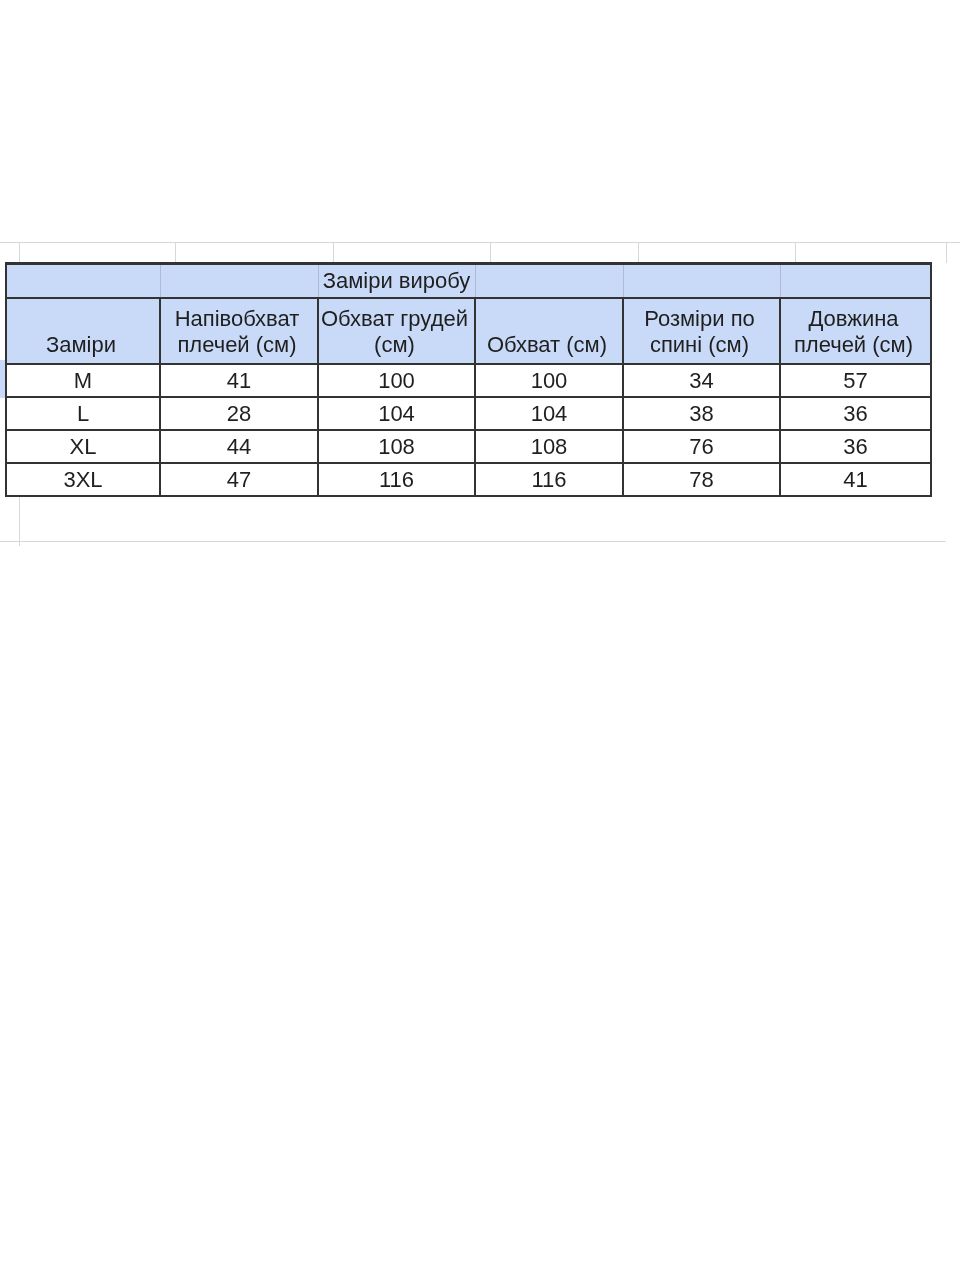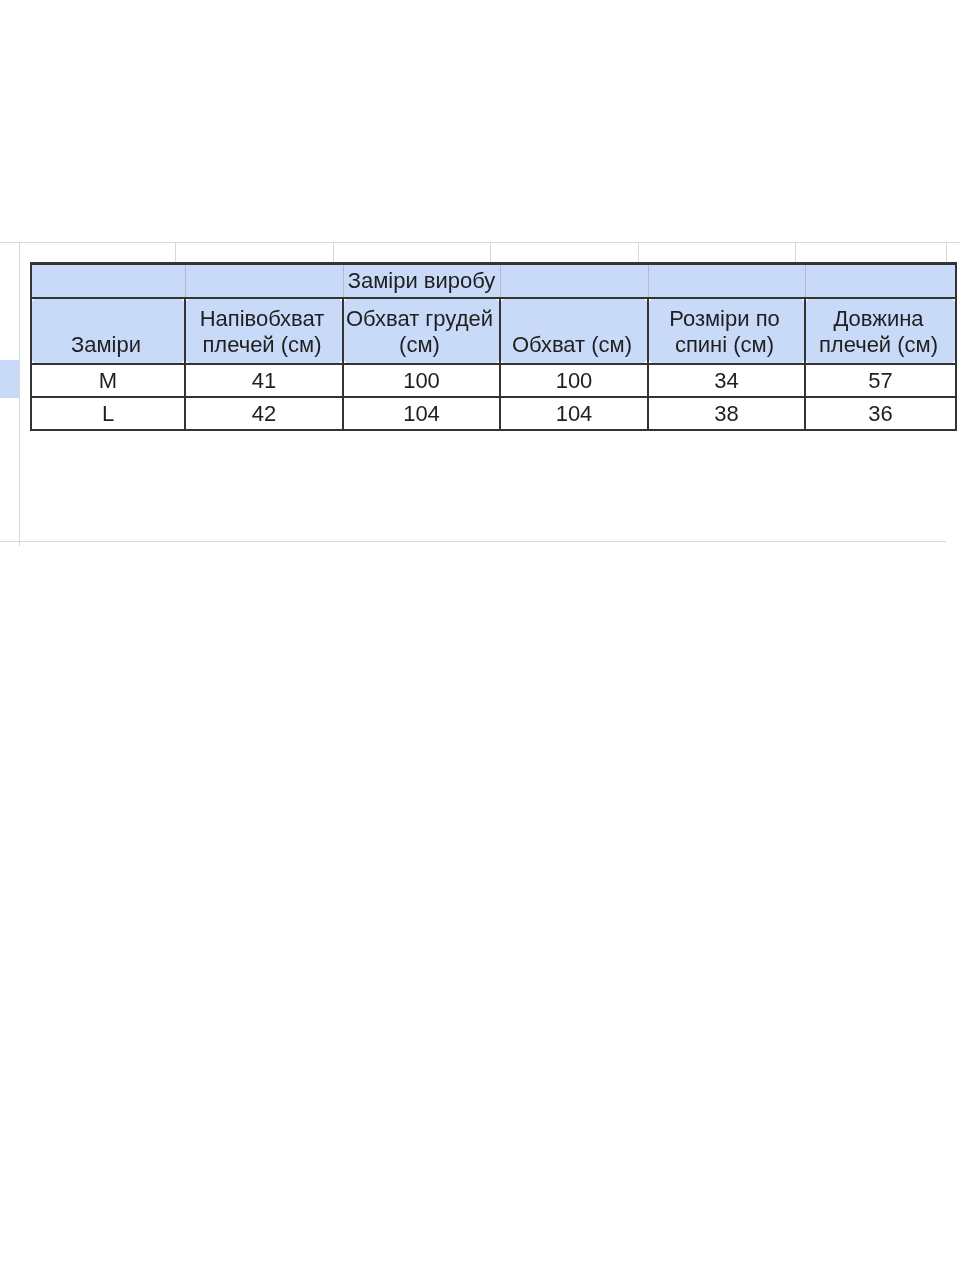--- a/index.html
+++ b/index.html
@@ -33,21 +33,21 @@
   .left-blue-stub {
     position: absolute;
     left: 0; top: 360px;
     width: 19px; height: 38px;
     background: #c9daf8;
   }
 
   
   .table-wrap {
     position: absolute;
-    left: 30px;
+    left: 5px;
     top: 262px;
   }
   table.size-chart {
     border-collapse: collapse;
     table-layout: fixed;
     width: 925px;
     font-size: 22px;
   }
   table.size-chart td, table.size-chart th {
     border: 2px solid #333333;
@@ -71,21 +71,20 @@
   tr.title-row td:last-child  { border-right: 2px solid #333333; }
 
   
   tr.header-row th {
     background: #c9daf8;
     height: 59px;
     vertical-align: bottom;
     text-align: center;
     line-height: 26px;
     padding: 0 4px 5px 0;
-    border-radius: 8px;
   }
 
   
   tr.data-row td {
     height: 31px;
     text-align: center;
     vertical-align: middle;
     background: #ffffff;
     padding: 0;
   }
@@ -137,21 +136,37 @@
     <tr class="data-row">
       <td>M</td>
       <td>41</td>
       <td>100</td>
       <td>100</td>
       <td>34</td>
       <td>57</td>
     </tr>
     <tr class="data-row">
       <td>L</td>
-      <td>42</td>
+      <td>28</td>
       <td>104</td>
       <td>104</td>
       <td>38</td>
       <td>36</td>
+    </tr>
+    <tr class="data-row">
+      <td>XL</td>
+      <td>44</td>
+      <td>108</td>
+      <td>108</td>
+      <td>76</td>
+      <td>36</td>
+    </tr>
+    <tr class="data-row">
+      <td>3XL</td>
+      <td>47</td>
+      <td>116</td>
+      <td>116</td>
+      <td>78</td>
+      <td>41</td>
     </tr>
   </tbody>
     </table>
 </div>
 
 </body></html>

